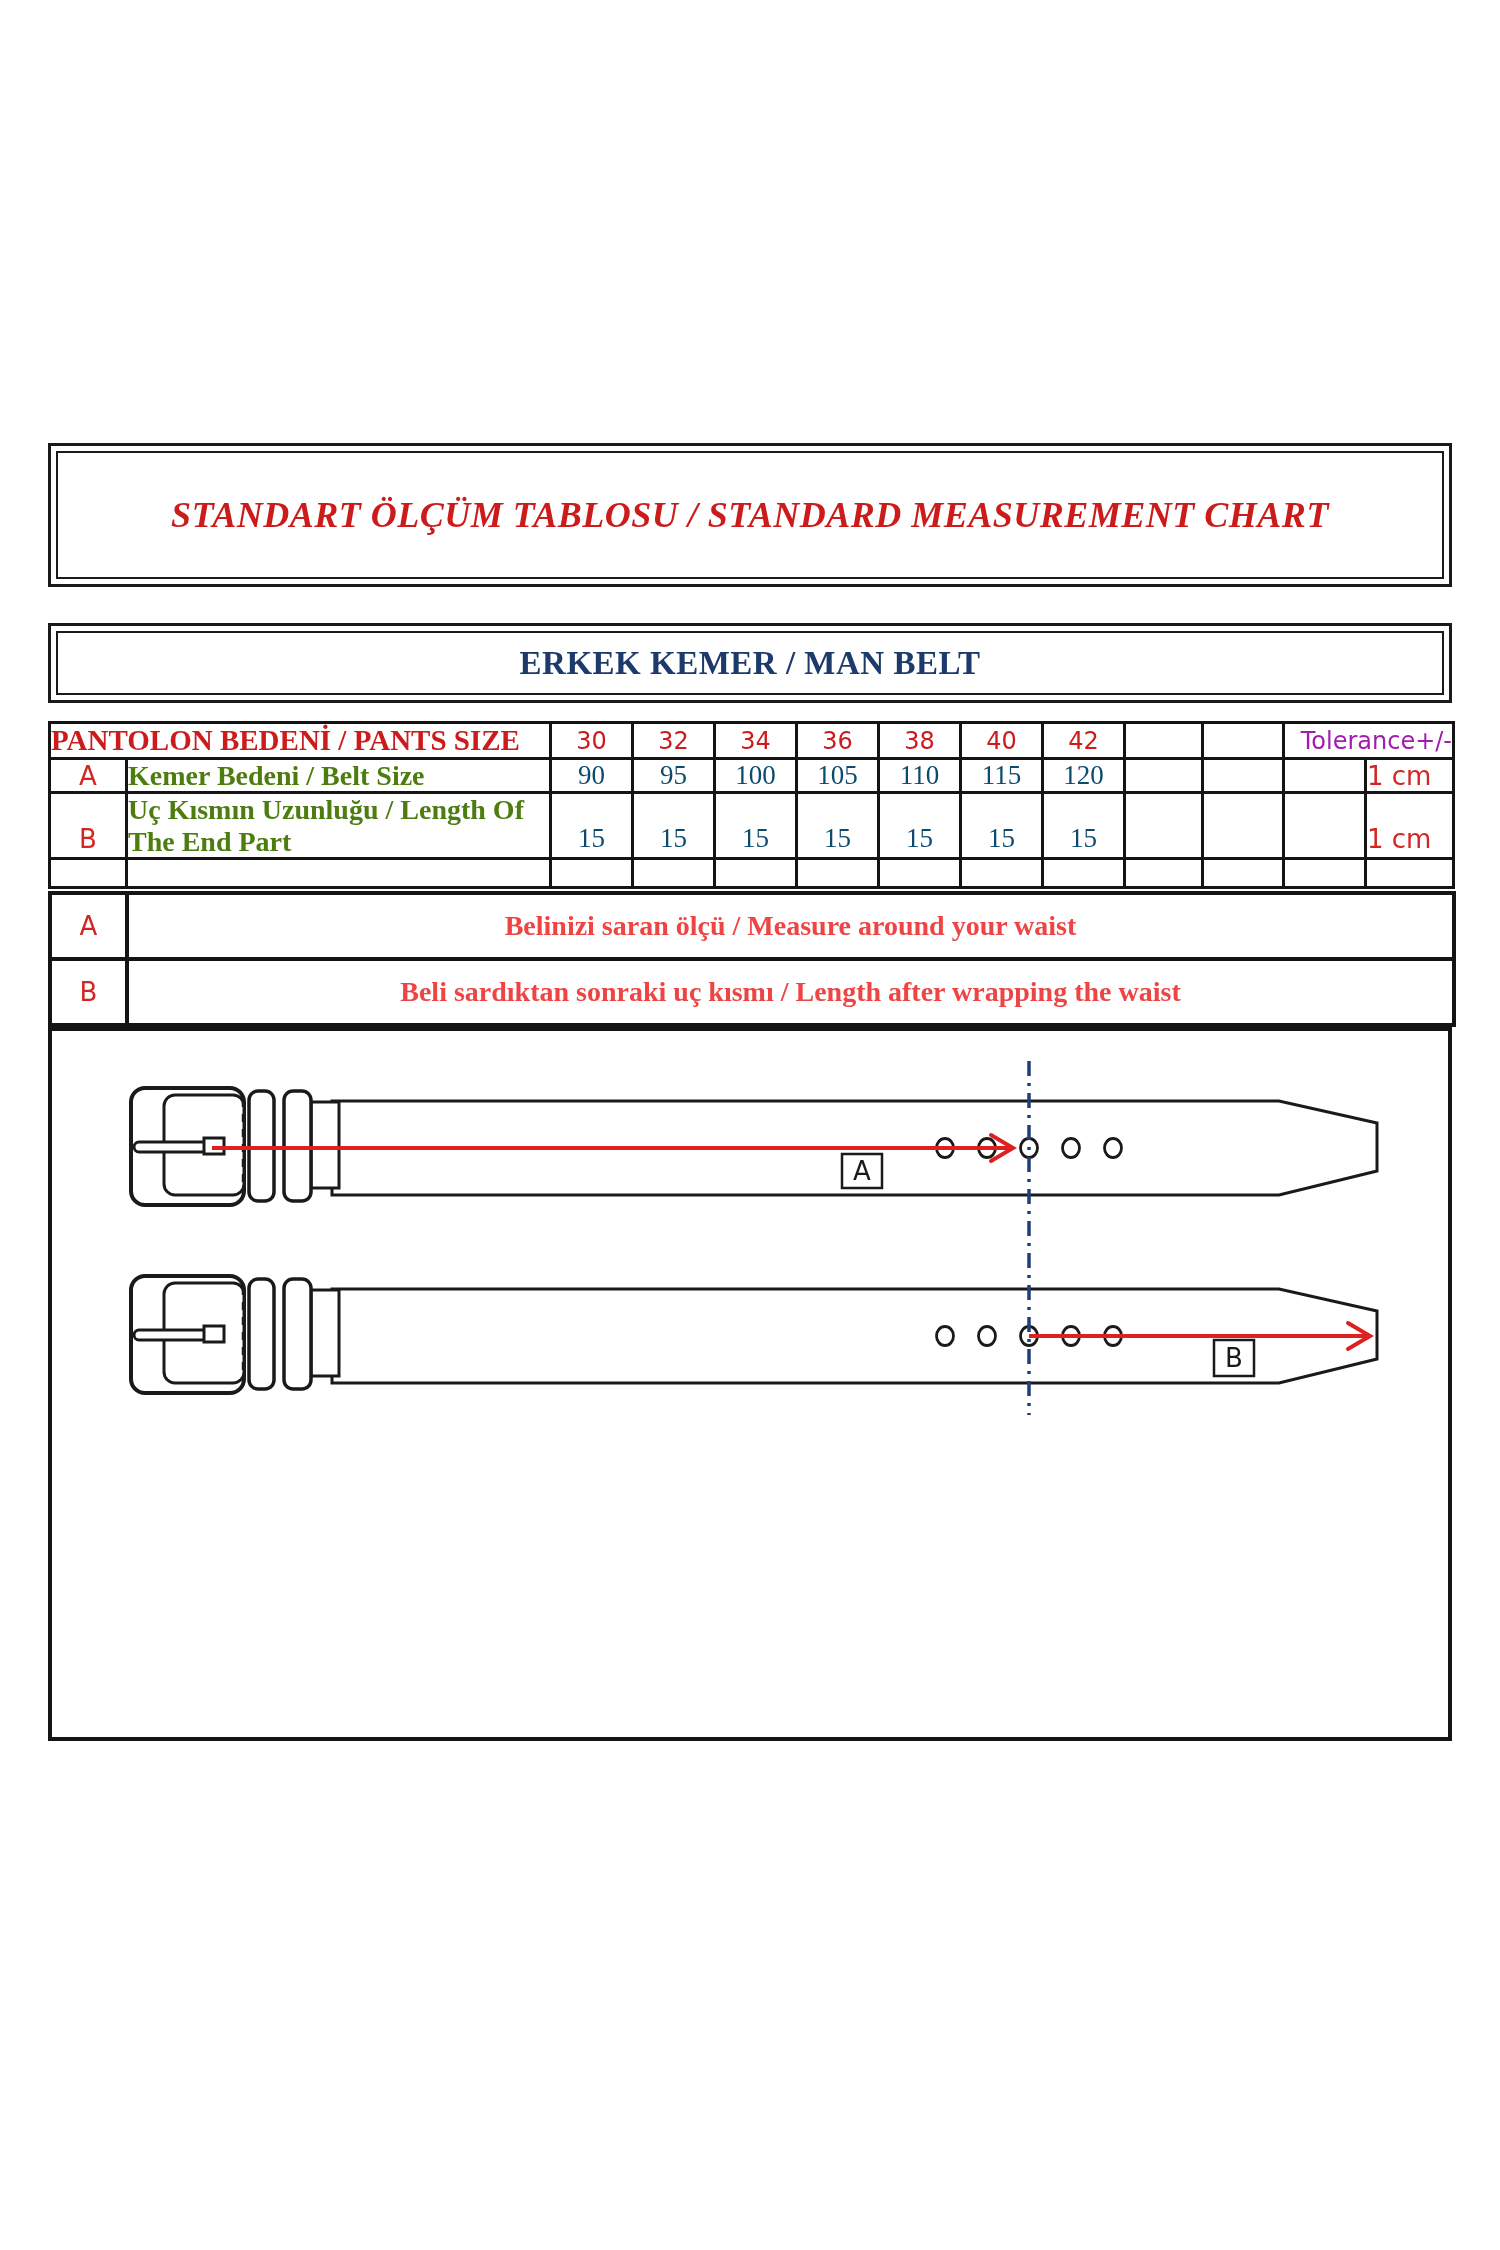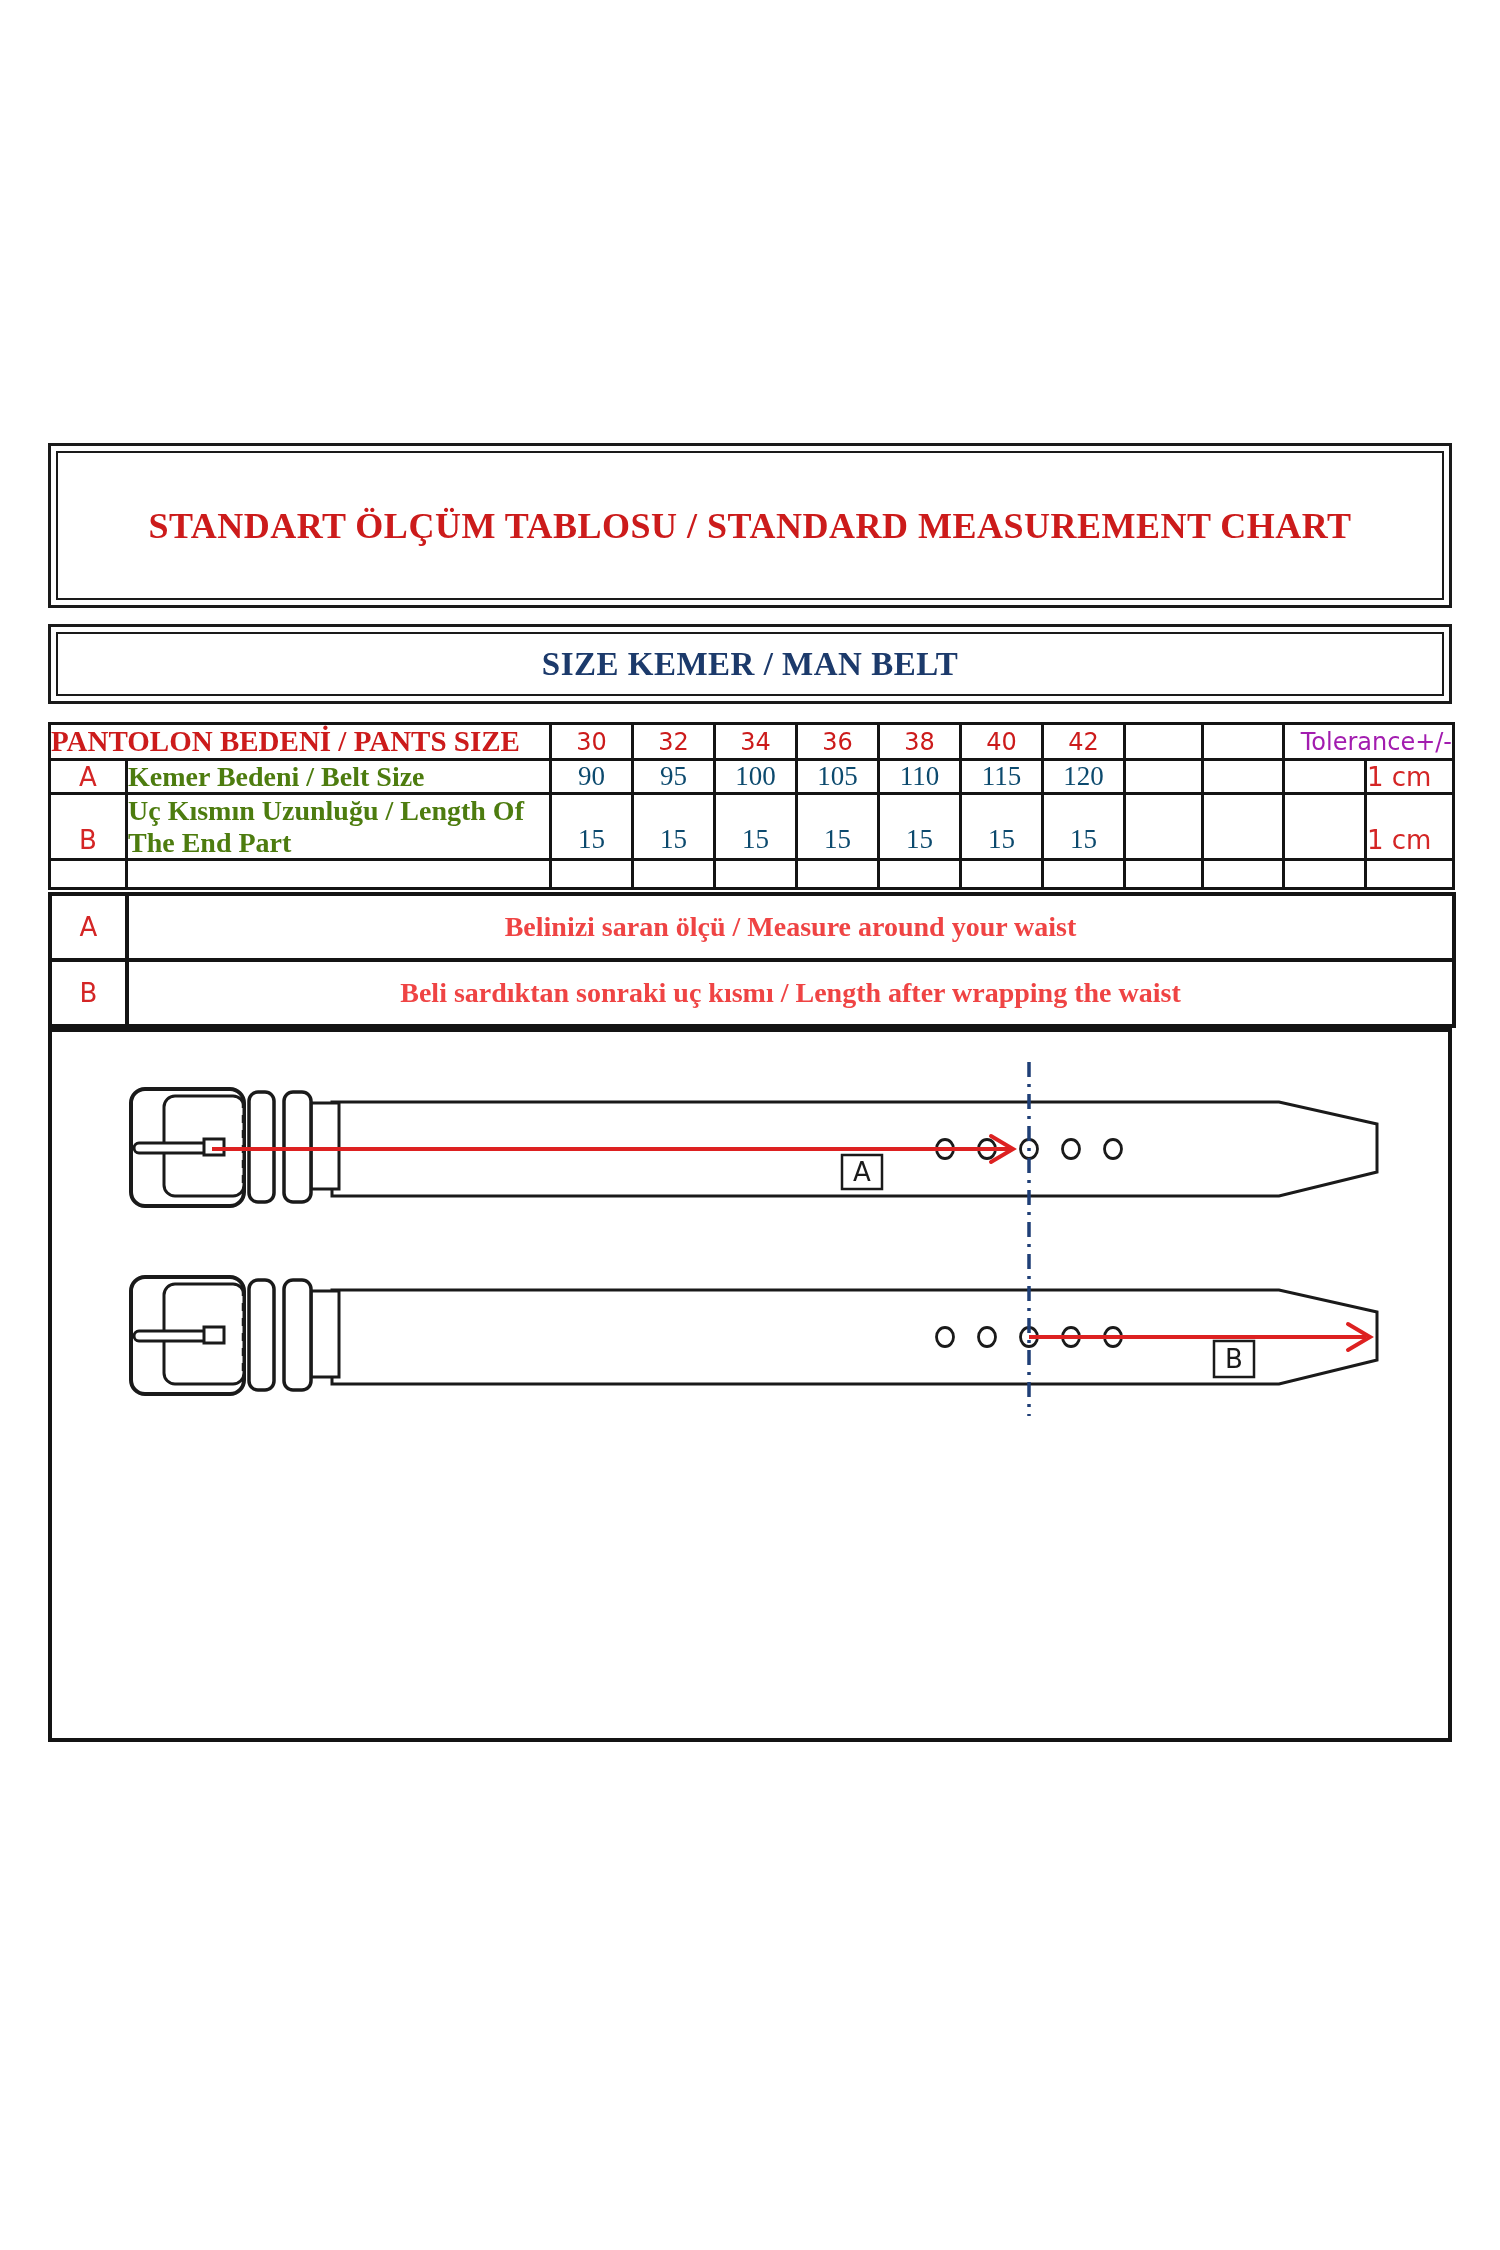--- a/index.html
+++ b/index.html
@@ -15,21 +15,21 @@
     left: 48px; top: 443px;
     width: 1404px;
   }
   
   .dbox { border: 3px solid #1a1a1a; padding: 5px; box-sizing: border-box; }
   .dbox-in {
     border: 2px solid #1a1a1a;
     height: 100%; box-sizing: border-box;
     display: flex; align-items: center; justify-content: center;
   }
-  .title-box { height: 165px; margin-bottom: 16px; }
+  .title-box { height: 144px; margin-bottom: 36px; font-style: italic; }
   .subtitle-box { height: 80px; margin-bottom: 18px; }
   .title {
     font-size: 36px; font-weight: bold; color: #cc1b1b;
     letter-spacing: 0.5px; text-align: center;
   }
   .subtitle {
     font-size: 33px; font-weight: bold; color: #1c3a6b;
     letter-spacing: 0.5px; text-align: center;
   }
   
@@ -93,21 +93,21 @@
 <div class="content">
 
   <div class="dbox title-box">
     <div class="dbox-in">
       <div class="title">STANDART ÖLÇÜM TABLOSU / STANDARD MEASUREMENT CHART</div>
     </div>
   </div>
 
   <div class="dbox subtitle-box">
     <div class="dbox-in">
-      <div class="subtitle">SIZE KEMER / MAN BELT</div>
+      <div class="subtitle">ERKEK KEMER / MAN BELT</div>
     </div>
   </div>
 
   <table class="size-table">
     <colgroup>
       <col style="width:77px">
         <col style="width:424px">
       <col style="width:82px">
         <col style="width:82px">
         <col style="width:82px">

